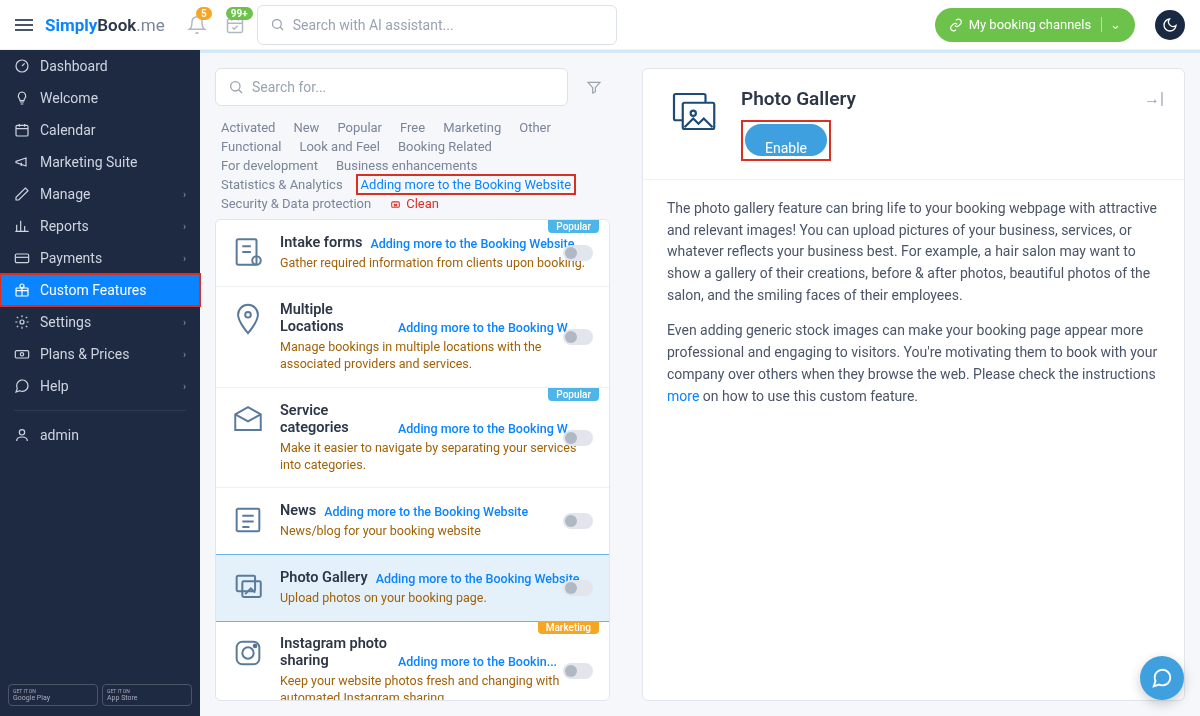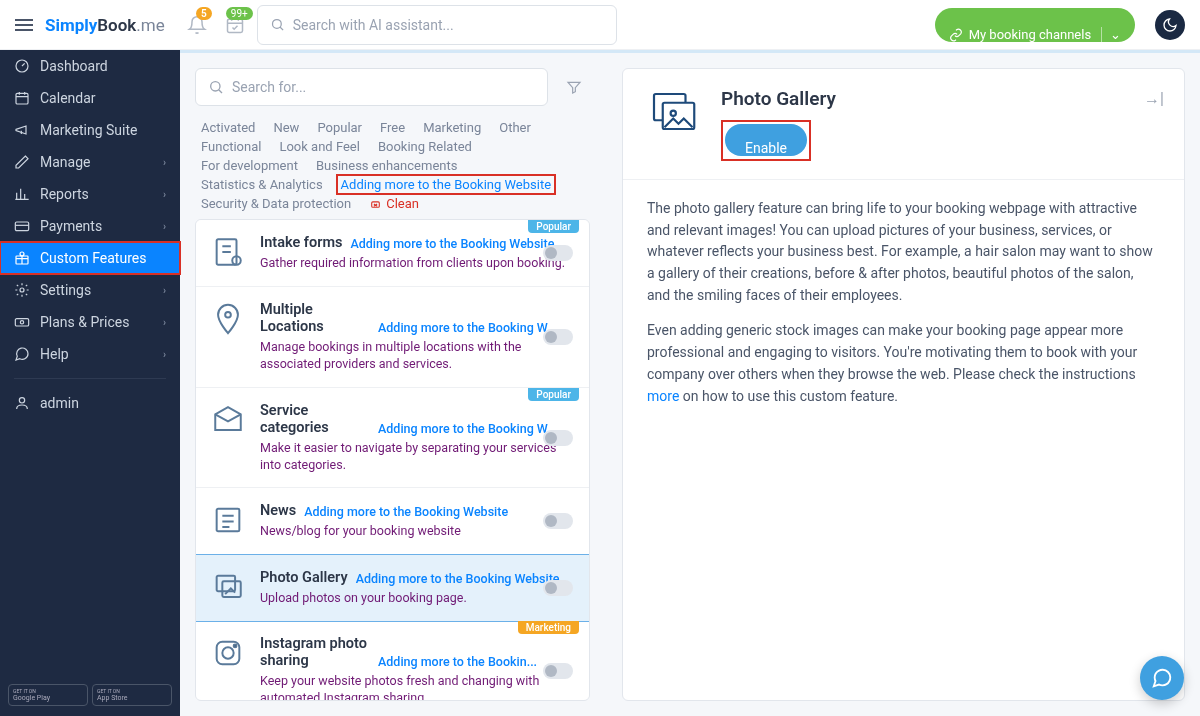--- a/index.html
+++ b/index.html
@@ -8,27 +8,27 @@
 .hamburger{display:flex;flex-direction:column;gap:3px;cursor:pointer}
 .hamburger span{width:18px;height:2px;background:#4a5568}
 .logo{display:flex;font-weight:600;font-size:17px}
 .logo .s{color:#0a84ff;font-weight:700}
 .logo .me{color:#7a8599;font-weight:400}
 .bell-wrap{position:relative;margin-left:10px}
 .bell-wrap svg{stroke:#b0b8c4}
 .badge-orange{position:absolute;top:-8px;right:-5px;background:#f5a623;color:#fff;font-size:10px;padding:1px 5px;border-radius:8px;font-weight:600}
 .cal-wrap{position:relative;margin-left:6px}
 .cal-wrap svg{stroke:#b0b8c4}
-.badge-green{position:absolute;top:-8px;right:-8px;background:#6cc24a;color:#fff;font-size:10px;padding:1px 5px;border-radius:8px;font-weight:400}
+.badge-green{position:absolute;top:-8px;right:-8px;background:#6cc24a;color:#fff;font-size:10px;padding:1px 5px;border-radius:8px;font-weight:700}
 .search-ai{flex:0 0 360px;margin:0 auto;height:40px;border:1px solid #dde2e8;border-radius:6px;display:flex;align-items:center;padding:0 12px;color:#9aa3b2;font-size:14px;gap:8px}
-.booking-btn{background:#6cc24a;color:#fff;border:none;height:34px;padding:0 14px;border-radius:17px;font-size:13px;display:flex;align-items:flex-end;gap:6px;cursor:pointer}
+.booking-btn{background:#6cc24a;color:#fff;border:none;height:34px;padding:0 14px;border-radius:17px;font-size:13px;display:flex;align-items:center;gap:6px;cursor:pointer}
 .booking-btn .chev{border-left:1px solid rgba(255,255,255,.5);padding-left:8px;margin-left:4px}
 .theme-circle{width:30px;height:30px;border-radius:50%;background:#1a2942;display:flex;align-items:center;justify-content:center;margin-left:8px}
 .body{flex:1;display:flex;overflow:hidden}
-.sidebar{width:180px;background:#1e2a42;color:#cdd5e0;display:flex;flex-direction:column;font-size:14px}
+.sidebar{width:200px;background:#1e2a42;color:#cdd5e0;display:flex;flex-direction:column;font-size:14px}
 .side-item{display:flex;align-items:center;height:32px;padding:0 14px;gap:10px;cursor:pointer;position:relative}
 .side-item.active{background:#0a84ff;color:#fff}
 .side-item .chev-r{margin-left:auto;font-size:10px;color:#8a96ab}
 .side-icon{width:16px;display:flex;justify-content:center}
 .highlight-red{outline:2px solid #d93025;outline-offset:-1px}
 .side-divider{height:1px;background:#2e3a52;margin:8px 14px}
 .store-badges{margin-top:auto;padding:10px 8px;display:flex;gap:4px}
 .store-badges div{flex:1;height:22px;border:1px solid #4a5568;border-radius:4px;font-size:7px;color:#aab;display:flex;flex-direction:column;justify-content:center;padding:0 4px}
 .content{flex:1;display:flex;padding:15px;gap:32px;overflow:hidden;border-top:3px solid #d4e8f7}
 .left-col{flex:0 0 395px;display:flex;flex-direction:column}
@@ -40,21 +40,21 @@
 .filter-tags .active{color:#0a84ff;border:2px solid #d93025;padding:1px 3px;margin:-3px -5px}
 .filter-tags .clean{color:#d93025;display:flex;align-items:center;gap:4px}
 .feature-list{flex:1;display:flex;flex-direction:column;border:1px solid #e2e6ec;border-radius:6px;background:#fff;overflow-y:auto}
 .feature{padding:14px 16px 14px 14px;border-bottom:1px solid #eef0f3;display:flex;gap:14px;position:relative}
 .feature.selected{background:#e4f1fb;border:1px solid #6bb0e8;margin:-1px}
 .feat-icon{width:36px;height:36px;flex-shrink:0;display:flex;align-items:center;justify-content:center}
 .feat-body{flex:1;min-width:0}
 .feat-head{display:flex;align-items:flex-end;gap:8px;flex-wrap:wrap}
 .feat-title{font-weight:600;font-size:14.5px;color:#2d3748}
 .feat-cat{color:#0a84ff;font-size:12.5px;font-weight:500}
-.feat-desc{font-size:12.5px;color:#701a75;margin-top:4px;line-height:1.35}
+.feat-desc{font-size:12.5px;color:#a16207;margin-top:4px;line-height:1.35}
 .feat-badge{position:absolute;top:0;right:10px;font-size:10px;padding:1px 8px;border-radius:0 0 4px 4px;color:#fff;font-weight:500}
 .badge-pop{background:#4db5e8}
 .badge-mkt{background:#f5a623}
 .toggle{position:absolute;right:16px;top:50%;transform:translateY(-50%);width:30px;height:16px;background:#e2e6ec;border-radius:8px}
 .toggle::after{content:"";position:absolute;width:12px;height:12px;background:#b0b8c4;border-radius:50%;top:2px;left:2px}
 .right-col{flex:1;background:#fff;border:1px solid #e2e6ec;border-radius:6px;display:flex;flex-direction:column;overflow:hidden}
 .detail-head{padding:18px 24px;display:flex;gap:18px;align-items:flex-start;border-bottom:1px solid #eef0f3;position:relative}
 .detail-icon{width:56px;height:56px}
 .detail-title{font-size:19px;font-weight:600;color:#2d3748;margin-bottom:10px}
 .enable-btn{background:#3fa0e0;color:#fff;border:none;height:24px;padding:16px 20px;border-radius:16px;font-size:14px;cursor:pointer}
@@ -126,20 +126,29 @@
             <svg width="16" height="16" viewBox="0 0 24 24" fill="none" stroke="currentColor" stroke-width="1.8">
               <circle cx="12" cy="12" r="9"></circle>
               <path d="M12 12l4-4"></path>
             </svg>
           </span>
           <span>Dashboard</span>
         </div>
         <div class="side-item">
           <span class="side-icon">
             <svg width="16" height="16" viewBox="0 0 24 24" fill="none" stroke="currentColor" stroke-width="1.8">
+              <path d="M9 18h6M10 21h4"></path>
+              <path d="M12 3a6 6 0 0 0-4 10c1 1 1 2 1 3h6c0-1 0-2 1-3a6 6 0 0 0-4-10z"></path>
+            </svg>
+          </span>
+          <span>Welcome</span>
+        </div>
+        <div class="side-item">
+          <span class="side-icon">
+            <svg width="16" height="16" viewBox="0 0 24 24" fill="none" stroke="currentColor" stroke-width="1.8">
               <rect x="3" y="5" width="18" height="16" rx="2"></rect>
               <path d="M8 3v4M16 3v4M3 10h18"></path>
             </svg>
           </span>
           <span>Calendar</span>
         </div>
         <div class="side-item">
           <span class="side-icon">
             <svg width="16" height="16" viewBox="0 0 24 24" fill="none" stroke="currentColor" stroke-width="1.8">
               <path d="M3 11l15-5v12L3 13z"></path>

